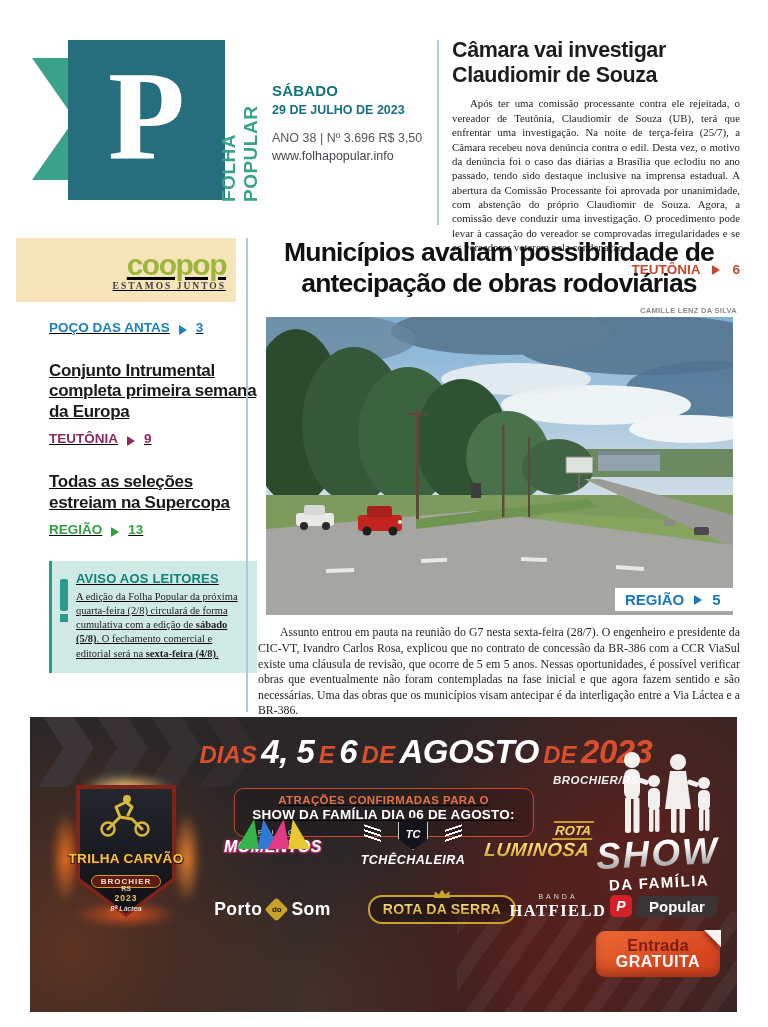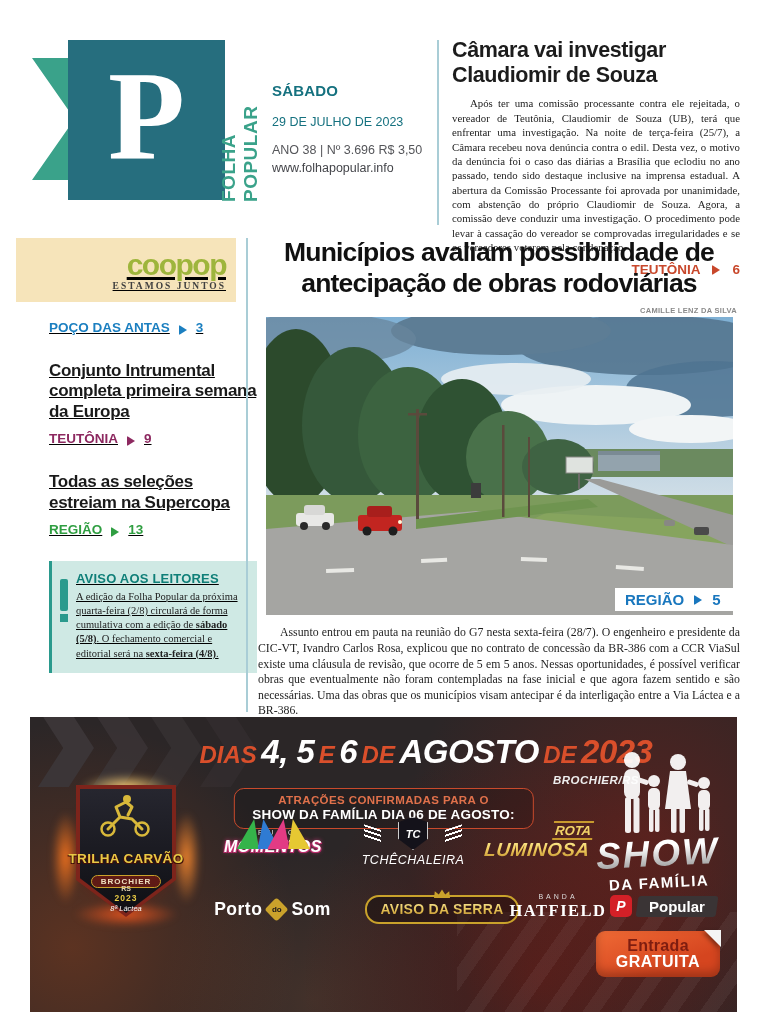--- a/index.html
+++ b/index.html
@@ -12,21 +12,21 @@
   .logo-arrow { position:absolute; left:2px; top:22px; width:82px; height:122px; background:#3aa28a;
     clip-path:polygon(0 0,45% 0,100% 50%,45% 100%,0 100%,52% 50%); }
   .logo-square { position:absolute; left:38px; top:4px; width:157px; height:160px; background:#266e7e;
     display:flex; align-items:center; justify-content:center; }
   .logo-square span { color:#fff; font-family:"Liberation Serif", serif; font-weight:700; font-size:126px; line-height:1; margin-top:-6px; }
   .logo-vertical { position:absolute; left:197px; top:2px; height:164px; width:26px;
     writing-mode:vertical-rl; transform:rotate(180deg); color:#3aa28a;
     font-weight:700; font-size:19px; letter-spacing:.5px; display:flex; align-items:center; }
   .issue-info { position:absolute; left:272px; top:82px; width:160px; }
   .issue-day  { color:#15717f; font-weight:700; font-size:15px; letter-spacing:.2px; }
-  .issue-date { color:#15717f; font-weight:400; font-size:12.5px; margin-top:16px; }
+  .issue-date { color:#15717f; font-weight:700; font-size:12.5px; margin-top:4px; }
   .issue-ed   { color:#55565a; font-size:12.5px; margin-top:14px; }
   .issue-web  { color:#44454a; font-size:12.5px; margin-top:4px; }
   .vrule { position:absolute; background:#a9cdd6; width:1.5px; }
   .vrule-1 { left:437px; top:40px; height:185px; }
   .vrule-2 { left:246px; top:238px; height:474px; }
 
   .top-story { position:absolute; left:452px; top:38px; width:288px; }
   .top-story h2 { font-size:21.5px; font-weight:700; color:#1c1c1c; line-height:1.15; letter-spacing:-.4px; }
   .top-story p { margin-top:9px; font-family:"Liberation Serif", serif; font-size:10.8px; line-height:1.33;
     color:#222; text-align:justify; text-indent:18px; }
@@ -80,21 +80,21 @@
     background:repeating-linear-gradient(125deg, rgba(255,255,255,.05) 0 14px, transparent 14px 32px); }
 
   .ad-title { position:absolute; left:140px; right:55px; top:16px; text-align:center; white-space:nowrap;
     font-style:italic; font-weight:700; color:#fff; }
   .ad-title .big { font-size:33px; letter-spacing:-.5px; }
   .ad-title .sm  { font-size:24px; }
   .ad-title .or  { color:#d94f2b; }
   .ad-loc { position:absolute; right:98px; top:57px; color:#eee; font-style:italic; font-weight:700; font-size:11.5px; letter-spacing:.5px; }
 
   .attr-box { position:absolute; left:50%; transform:translateX(-50%); top:71px; border:1.5px solid #c94a2c;
-    border-radius:10px; padding:5px 18px 6px; text-align:center; background:rgba(0,0,0,.15); }
+    border-radius:10px; padding:5px 18px 14px; text-align:center; background:rgba(0,0,0,.15);text-decoration:underline; }
   .attr-1 { color:#e0714b; font-weight:700; font-size:11.5px; letter-spacing:.4px; }
   .attr-2 { color:#fff; font-weight:700; font-size:13.5px; letter-spacing:.2px; margin-top:1px; }
 
   
   .trilha { position:absolute; left:10px; top:46px; width:172px; height:206px; }
   .fire { position:absolute; left:2px; top:0; width:168px; height:172px; border-radius:50%; filter:blur(3px);
     background:
       radial-gradient(closest-side at 50% 14%, rgba(255,210,120,.95), transparent 55%),
       radial-gradient(closest-side at 14% 55%, rgba(255,120,30,.9), transparent 60%),
       radial-gradient(closest-side at 86% 55%, rgba(255,140,46,.9), transparent 60%),
@@ -126,21 +126,21 @@
   .m-grupo { font-size:7px; letter-spacing:5px; color:#eee; margin-top:-20px; text-shadow:0 0 2px #000; }
   .m-name { font-size:16px; font-weight:700; font-style:italic; color:#fff; letter-spacing:.5px; margin-top:2px;
     text-shadow:0 0 4px rgba(226,59,132,.9), 1px 1px 0 #b02a66, -1px 1px 0 #b02a66; }
   .tchech { left:327px; top:100px; width:112px; }
   .tc-row { display:flex; align-items:center; gap:17px;text-align:right; }
   .wing { width:17px; height:13px; background:repeating-linear-gradient(to bottom, #fff 0 2px, transparent 2px 5px); }
   .wing-l { transform:skewY(18deg); } .wing-r { transform:skewY(-18deg); }
   .tc-shield { width:30px; height:33px; background:#14121a; border:1px solid #cfcfcf;
     clip-path:polygon(50% 0,100% 16%,100% 66%,50% 100%,0 66%,0 16%);
     display:flex; align-items:center; justify-content:center; color:#fff; font-style:italic; font-weight:700; font-size:11px; }
-  .tc-name { margin-top:3px; color:#fff; font-weight:400; font-style:italic; font-size:12.5px; letter-spacing:.5px; }
+  .tc-name { margin-top:3px; color:#fff; font-weight:700; font-style:italic; font-size:12.5px; letter-spacing:.5px; }
   .rota { left:448px; top:104px; width:120px; transform:skewX(-6deg); }
   .rota-top { align-self:flex-end; margin-right:6px; font-size:13px; font-weight:700; font-style:italic; color:#f3d468;
     border-top:2px solid #c89a2e; border-bottom:2px solid #c89a2e; padding:0 2px; }
   .rota-main { font-size:19px; font-weight:700; font-style:italic; letter-spacing:.5px; margin-top:-1px;
     background:linear-gradient(180deg,#fdf0a0 0%,#f3cf5f 45%,#b8872a 100%); -webkit-background-clip:text; background-clip:text; color:transparent; }
   .porto { left:150px; top:182px; width:185px; flex-direction:row !important; display:flex; align-items:center; justify-content:center; gap:6px; }
   .porto .w { color:#fff; font-weight:700; font-size:17.5px; letter-spacing:.5px; }
   .p-diamond { width:17px; height:17px; background:#caa22b; transform:rotate(45deg); display:flex; align-items:center; justify-content:center; border-radius:3px; }
   .p-diamond span { transform:rotate(-45deg); font-size:8px; font-weight:700; color:#18151a; }
   .flor { left:342px; top:178px; width:140px; }
@@ -394,21 +394,21 @@
       <span class="w">Porto</span>
       <span class="p-diamond">
           <span>do</span>
         </span>
       <span class="w">Som</span>
     </div>
 
     <div class="band flor">
       <div class="flor-box">
         <span class="crown"></span>
-        <span class="flor-name">AVISO DA SERRA</span>
+        <span class="flor-name">ROTA DA SERRA</span>
       </div>
     </div>
 
     <div class="band hat">
       <div class="hat-top">BANDA</div>
       <div class="hat-name">HATFIELD</div>
     </div>
 
     <svg class="family" width="128" height="88" viewBox="0 0 128 88">
       <g fill="#ffffff" opacity=".93">

